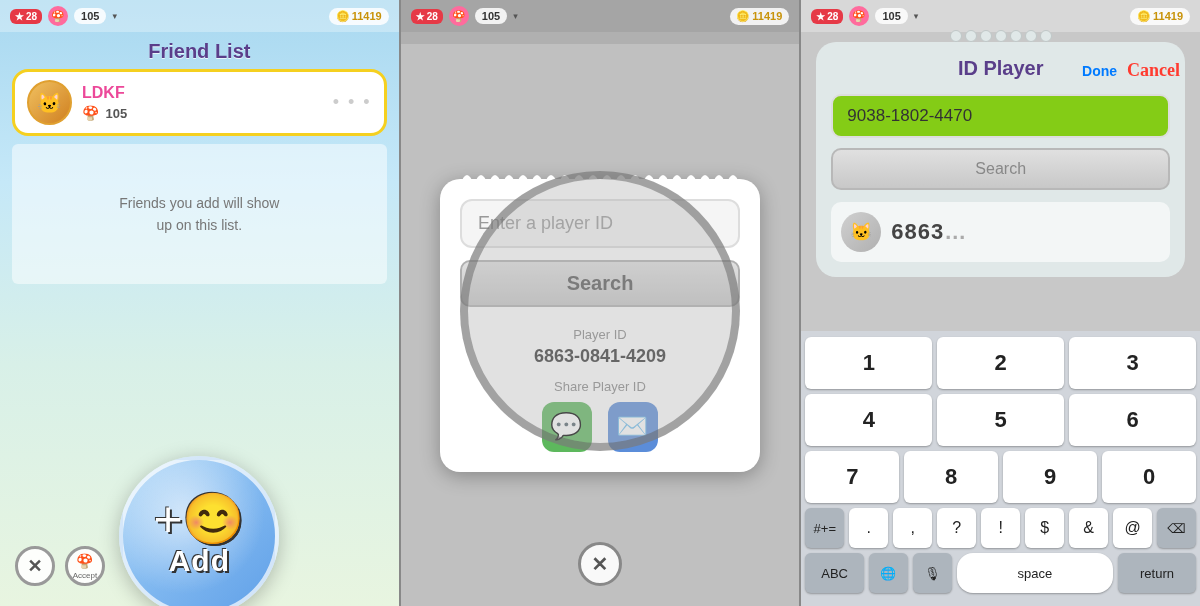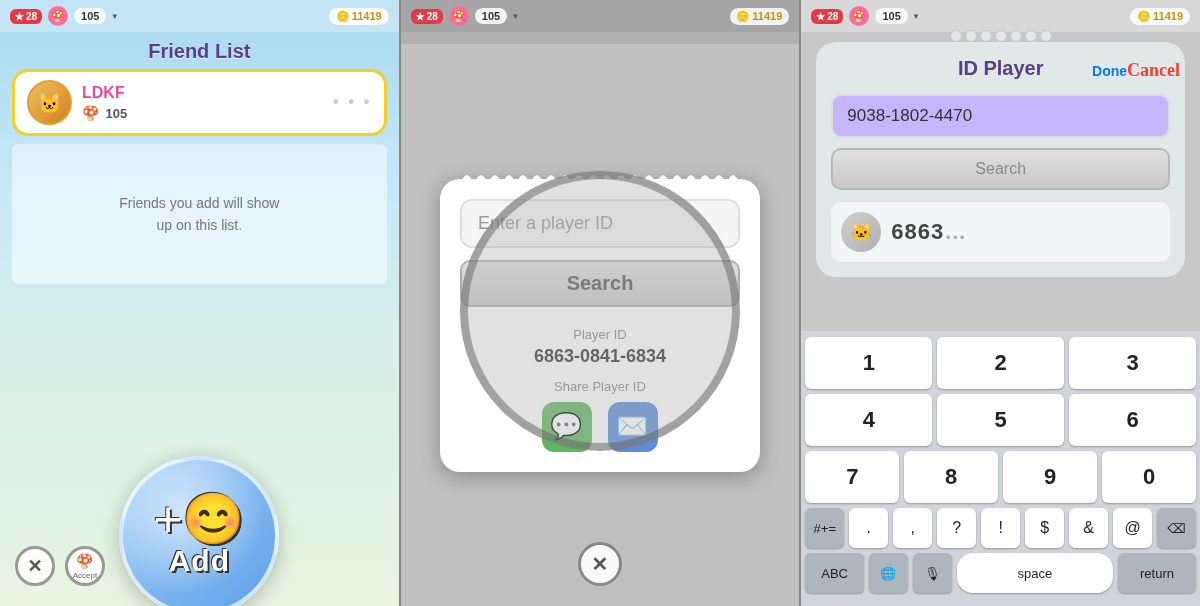--- a/index.html
+++ b/index.html
@@ -350,21 +350,21 @@
     .id-search-title {
       text-align: center;
       font-size: 20px;
       font-weight: bold;
       color: #5a3e8a;
       margin-bottom: 14px;
       font-family: 'Comic Sans MS', cursive, sans-serif;
     }
 
     .id-input-box {
-      background: #c4b5fd;
+      background: #84cc16;
       border: 2px solid #ddd;
       border-radius: 10px;
       padding: 10px 14px;
       font-size: 17px;
       color: #333;
       margin-bottom: 10px;
       width: 100%;
     }
 
     .id-search-btn {
@@ -657,21 +657,21 @@
       </div>
 
       <div class="search-input-wrapper">
         <div class="search-input-display">Enter a player ID</div>
       </div>
 
       <div class="search-btn">Search</div>
 
       <div class="player-id-section">
         <div class="player-id-label">Player ID</div>
-        <div class="player-id-value">6863-0841-6834</div>
+        <div class="player-id-value">6863-0841-4209</div>
       </div>
 
       <div class="share-section">
         <div class="share-label">Share Player ID</div>
         <div class="share-icons">
           <div class="share-icon-btn msg-icon">
             <span>💬</span>
           </div>
           <div class="share-icon-btn mail-icon">
             <span>✉️</span>
@@ -727,21 +727,21 @@
     <div class="id-search-btn">Search</div>
 
     <div class="partial-result">
       <div class="partial-avatar">🐱</div>
       <div class="partial-id-text">
         <span>6863</span><span style="color:#aaa;">…</span>
       </div>
     </div>
   </div>
 
-  <div style="position:absolute;top:60px;right:20px;display:flex;z-index:25;">
+  <div style="position:absolute;top:60px;right:20px;display:flex;gap:10px;z-index:25;">
     <button class="done-btn">Done</button>
     <button class="cancel-btn">Cancel</button>
   </div>
 
 
   <div class="keyboard-area">
 
     <div class="kb-row">
       <div class="kb-key big-num">1</div>
       <div class="kb-key big-num">2</div>

